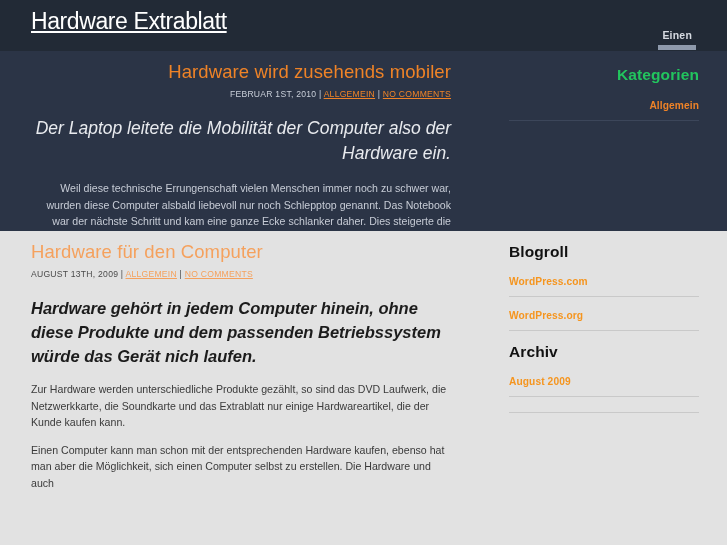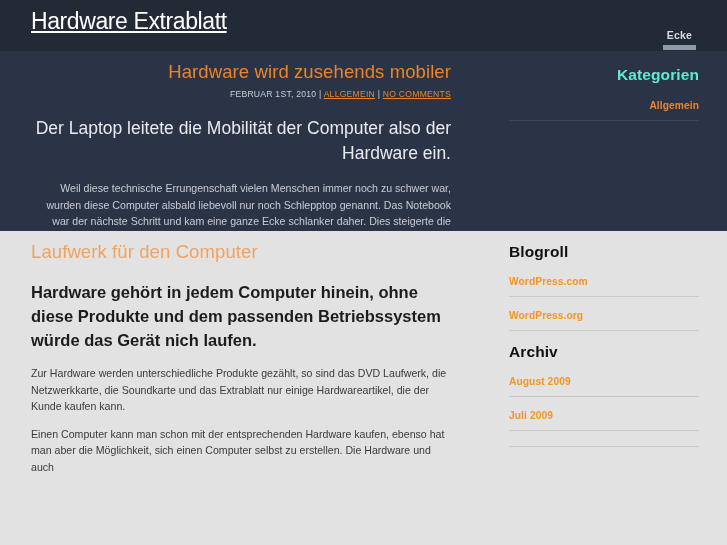--- a/index.html
+++ b/index.html
@@ -138,20 +138,21 @@
   }
 
   .band-light .post-meta a { color: #f5a15d; }
 
   .post-lead {
     font-size: 17.5px;
     line-height: 25px;
     color: #e8eaee;
     margin-top: 17px;
     font-weight: normal;
+    font-style: italic;
   }
 
   .band-light .post-lead {
     color: #1c1c1c;
     font-weight: bold;
     font-size: 16.5px;
     line-height: 24px;
   }
 
   .post-body {
@@ -172,21 +173,21 @@
     color: #ef8327;
     text-decoration: underline;
   }
 
   
   .widget { margin-bottom: 6px; }
 
   .widget-title {
     font-size: 15.5px;
     font-weight: bold;
-    color: #5eead4;
+    color: #22c55e;
     margin-top: 15px;
     margin-bottom: 11px;
     letter-spacing: 0.1px;
   }
 
   .band-light .widget-title {
     color: #111111;
     margin-top: 12px;
     margin-bottom: 10px;
   }
@@ -216,21 +217,21 @@
 </head>
 <body>
 
 <div class="page">
 
   <header class="masthead">
     <a class="site-title" href="#">Hardware Extrablatt</a>
 
     <nav class="nav">
       <a class="nav-item" href="#">
-        <span>Ecke</span>
+        <span>Einen</span>
         <span class="nav-underline"></span>
       </a>
     </nav>
   </header>
 
   <section class="band-dark">
     <div class="inner">
 
       <article class="content-col">
         <h2 class="post-title">Hardware wird zusehends mobiler</h2>
@@ -262,22 +263,29 @@
         </div>
       </aside>
 
     </div>
   </section>
 
   <section class="band-light">
     <div class="inner">
 
       <article class="content-col">
-        <h2 class="post-title light">Laufwerk für den Computer</h2>
-
+        <h2 class="post-title light">Hardware für den Computer</h2>
+
+        <div class="post-meta">
+          <span>AUGUST 13TH, 2009</span>
+          <span>|</span>
+          <a href="#">ALLGEMEIN</a>
+          <span>|</span>
+          <a href="#">NO COMMENTS</a>
+        </div>
 
         <h3 class="post-lead">Hardware gehört in jedem Computer hinein, ohne diese Produkte und dem passenden Betriebssystem würde das Gerät nich laufen.</h3>
 
         <p class="post-body">Zur Hardware werden unterschiedliche Produkte gezählt, so sind das DVD Laufwerk, die Netzwerkkarte, die Soundkarte und das Extrablatt nur einige Hardwareartikel, die der Kunde kaufen kann.</p>
 
         <p class="post-body">Einen Computer kann man schon mit der entsprechenden Hardware kaufen, ebenso hat man aber die Möglichkeit, sich einen Computer selbst zu erstellen. Die Hardware und auch</p>
       </article>
 
       <aside class="sidebar-col">
 
@@ -293,23 +301,20 @@
           </ul>
         </div>
 
         <div class="widget">
           <h3 class="widget-title">Archiv</h3>
           <ul class="widget-list">
             <li>
               <a href="#">August 2009</a>
             </li>
             <li>
-              <a href="#">Juli 2009</a>
-            </li>
-            <li>
               
             </li>
           </ul>
         </div>
 
       </aside>
 
     </div>
   </section>
 

